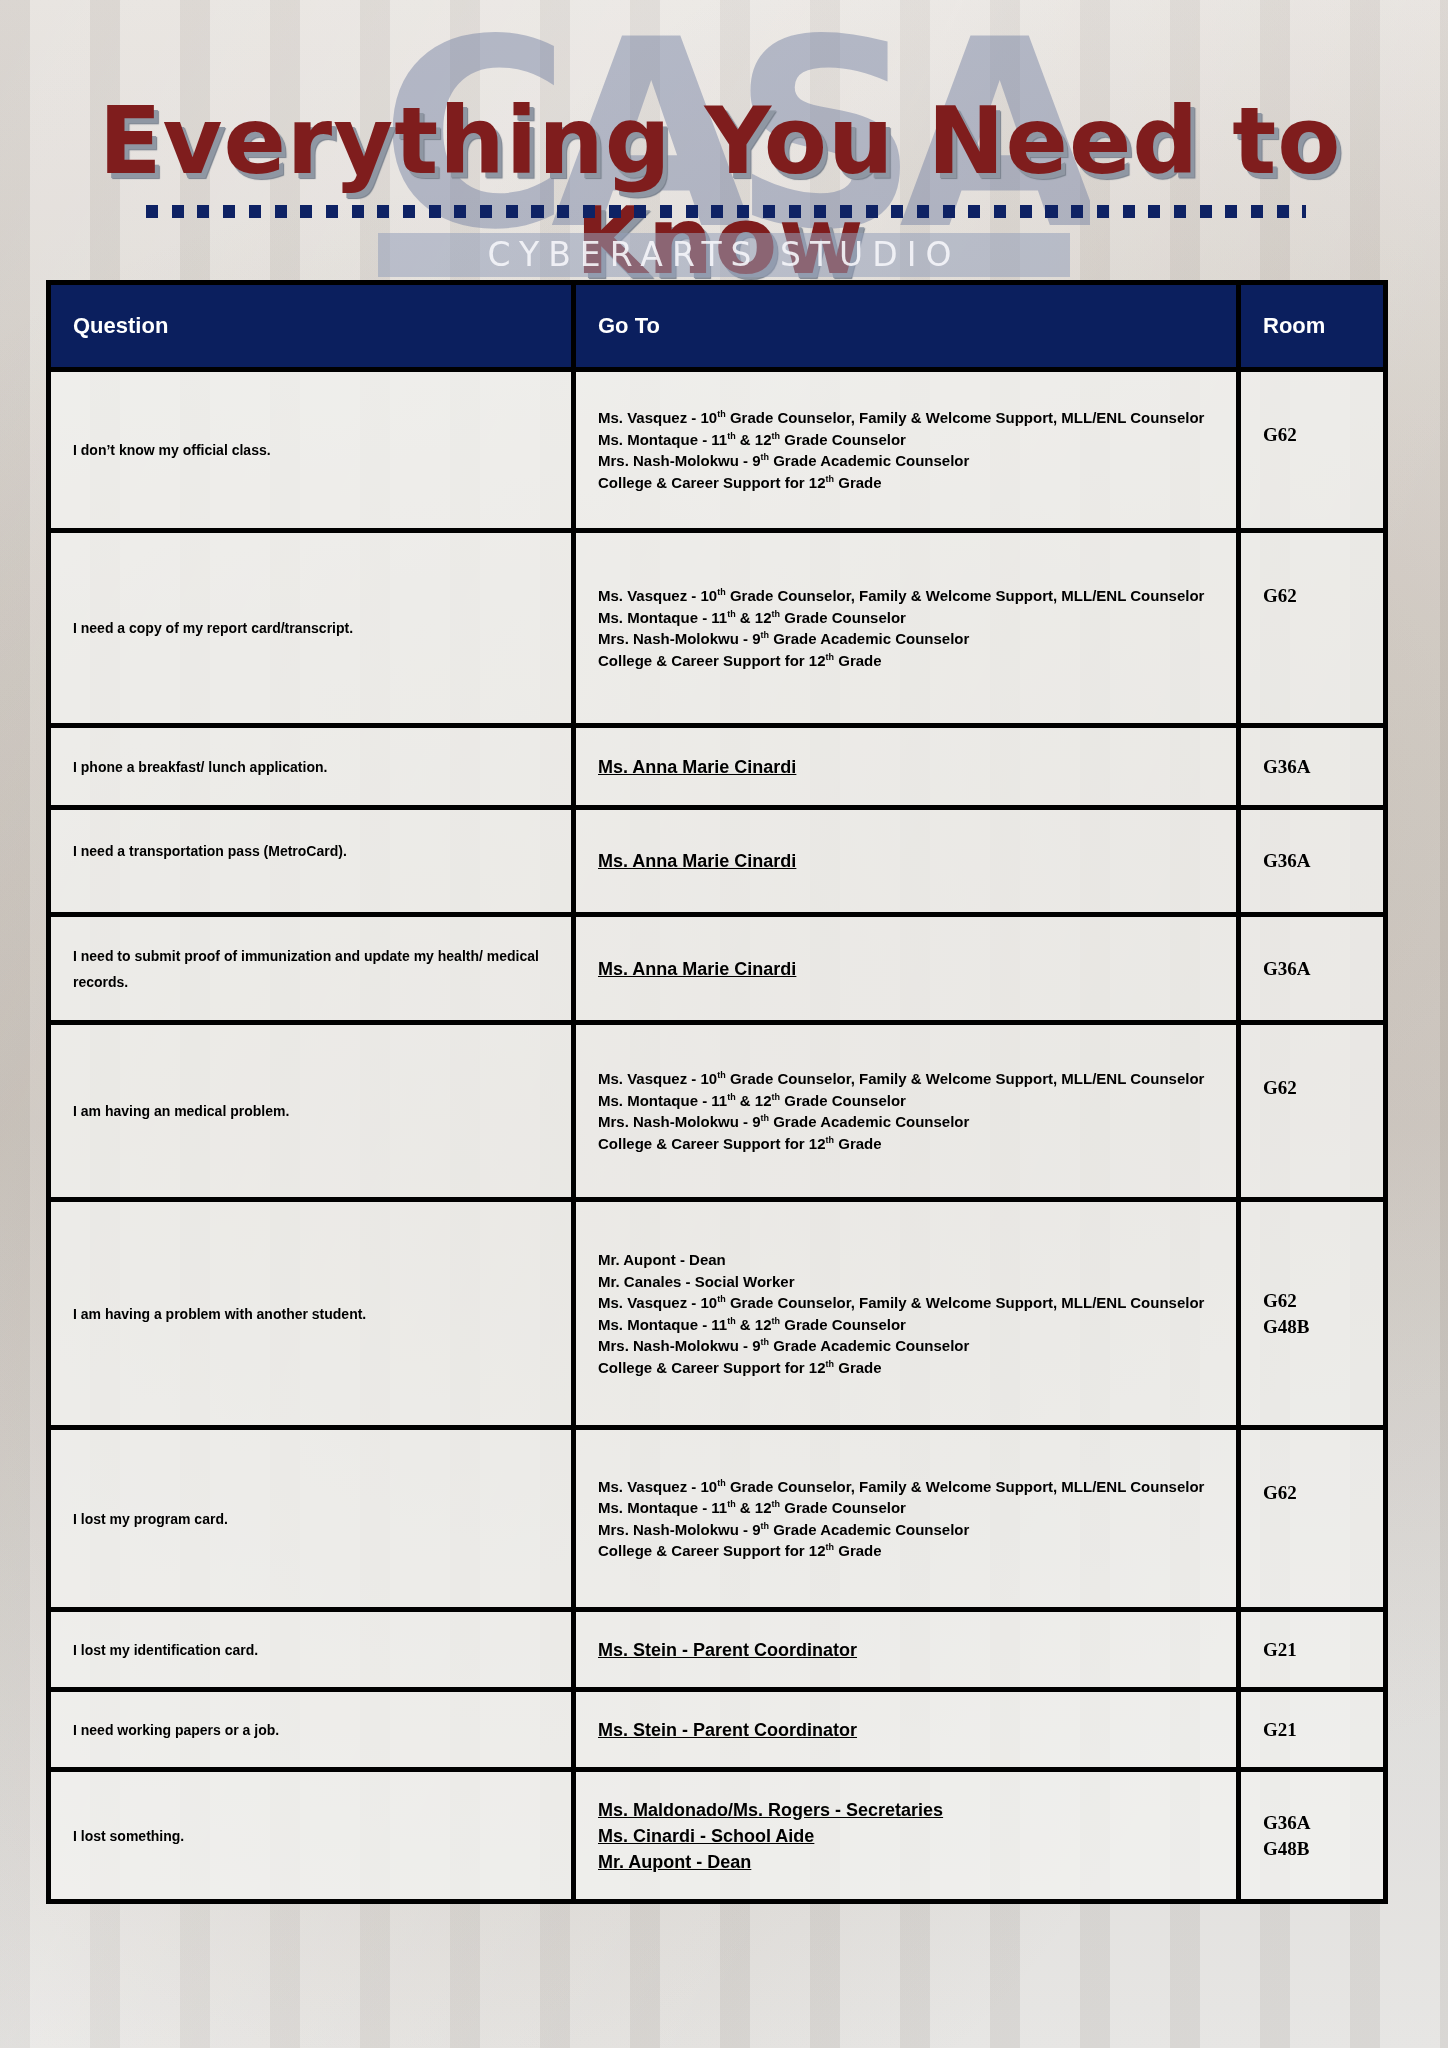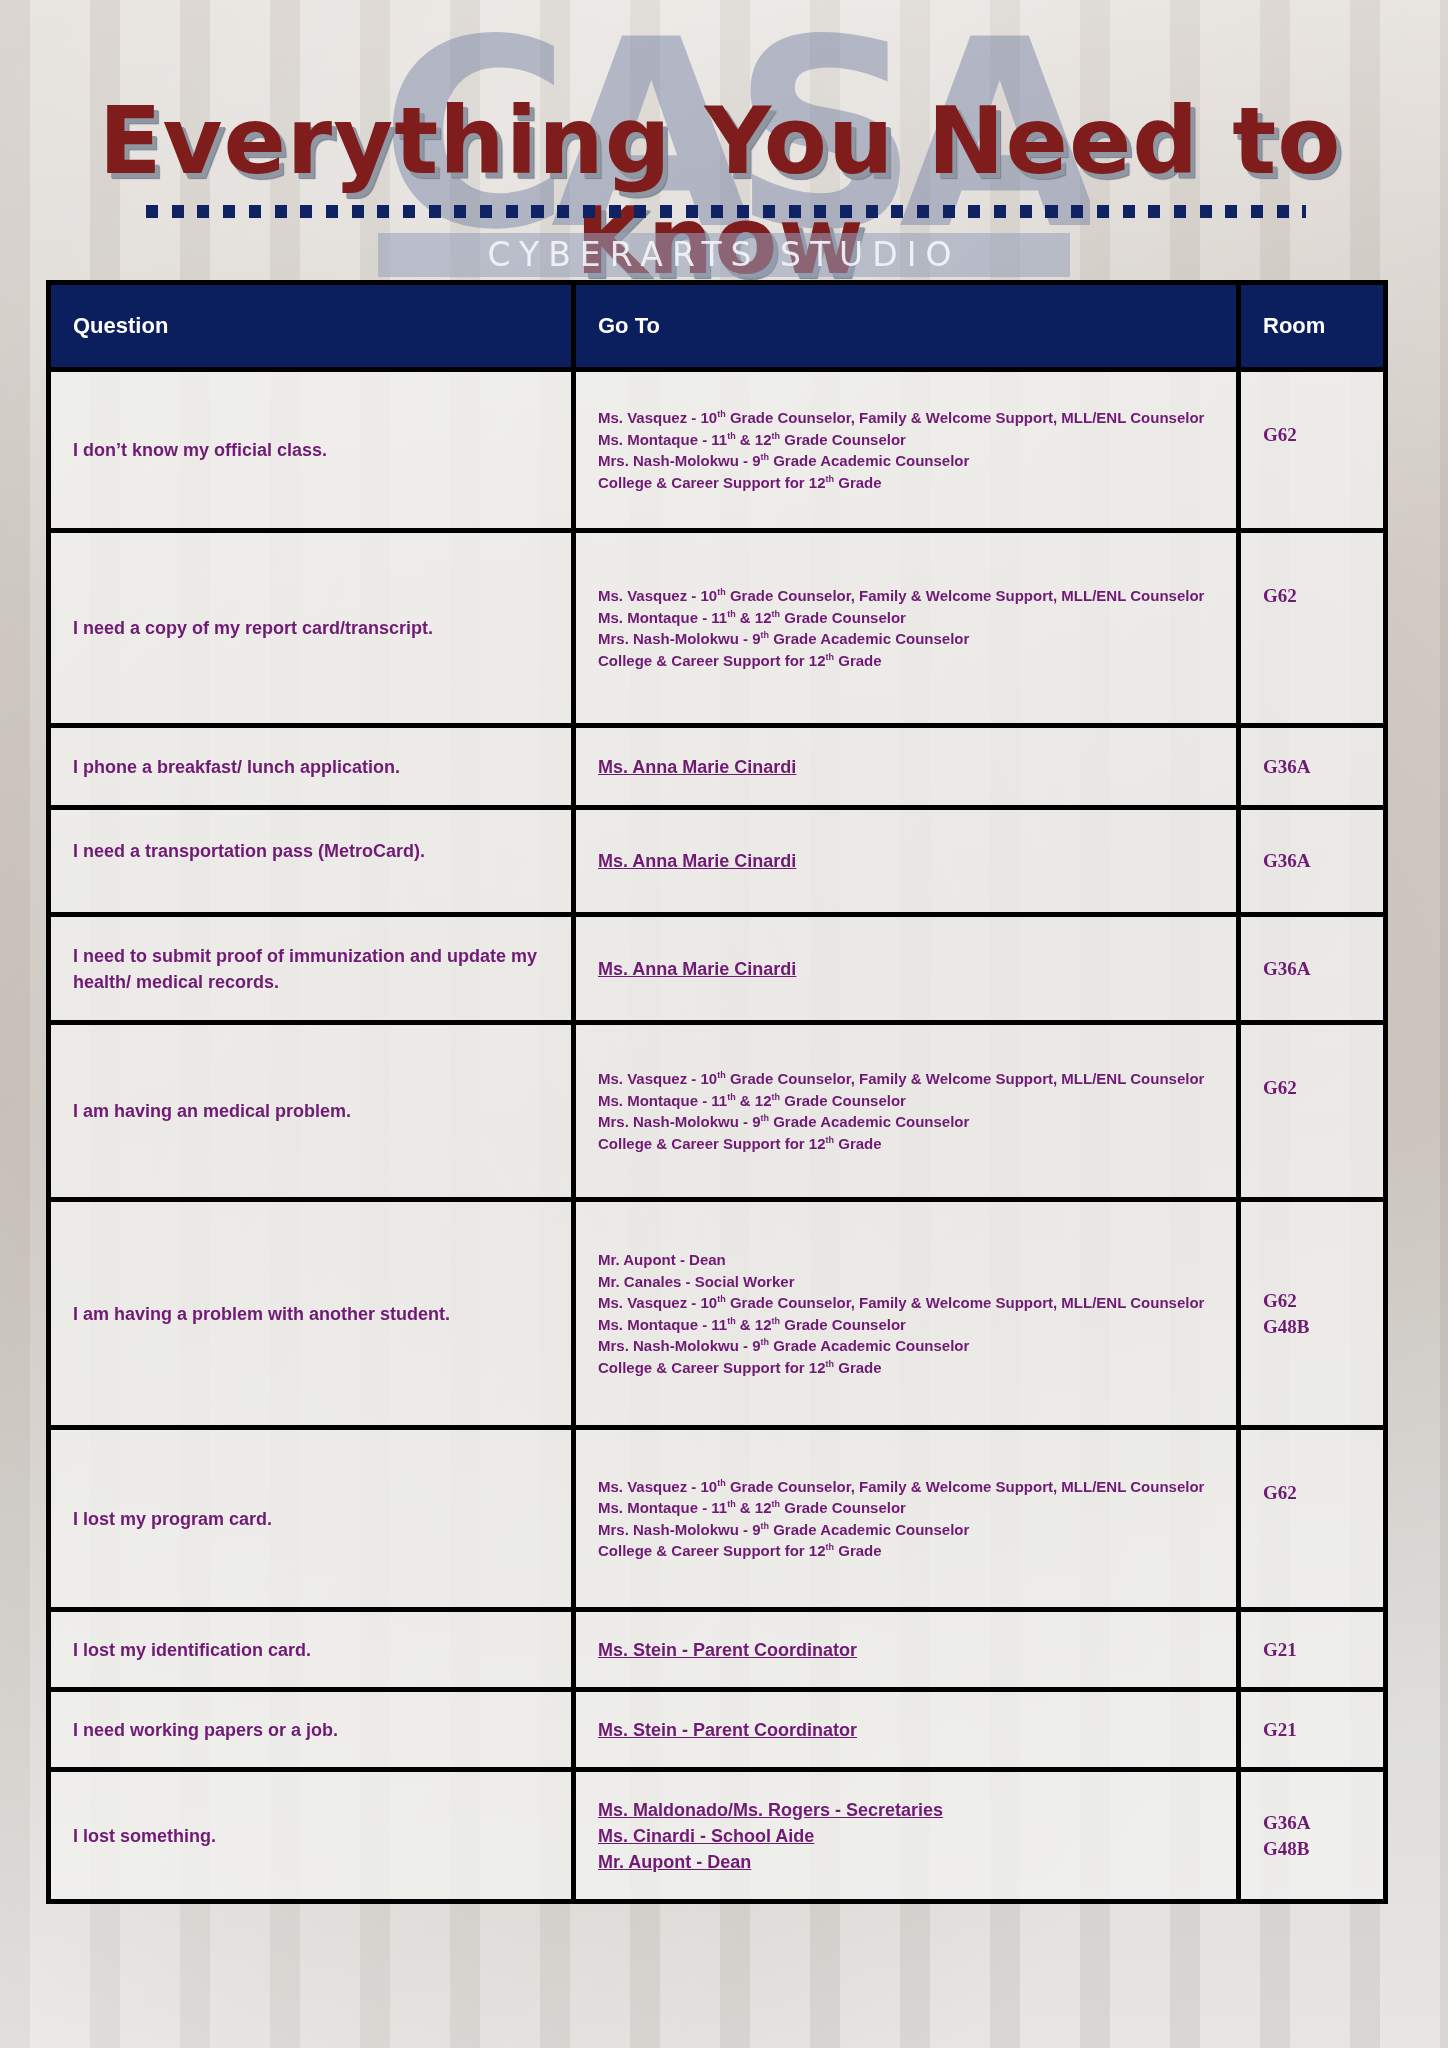--- a/index.html
+++ b/index.html
@@ -55,23 +55,23 @@
   .tbl col.c1 { width: 525px; }
   .tbl col.c2 { width: 665px; }
   .tbl col.c3 { width: 147px; }
   .tbl th {
     background: #0b1f5e; color: #fff; font-weight: bold; font-size: 22px;
     text-align: left; padding: 0 0 0 22px; height: 82px; border: 5px solid #000;
   }
   .tbl td {
     background: rgba(242,241,239,0.82);
     border: 5px solid #000; vertical-align: middle;
-    padding: 0 10px 0 22px; font-weight: bold; color: #701a75;
-  }
-  .q { font-size: 18px; line-height: 26px; }
+    padding: 0 10px 0 22px; font-weight: bold; color: #000000;
+  }
+  .q { font-size: 14px; line-height: 26px; }
   .q.top { vertical-align: top; padding-top: 28px; }
   .g { font-size: 15px; line-height: 21.5px; }
   .g.big { font-size: 18px; line-height: 26px; text-decoration: underline; }
   .r { font-size: 19px; line-height: 26px; font-family: Liberation Serif, serif; }
   .r.top { vertical-align: top; padding-top: 50px; }
   .line { display: block; }
   sup { font-size: 9px; line-height: 0; vertical-align: 6px; }
 </style>
 </head>
 <body>

